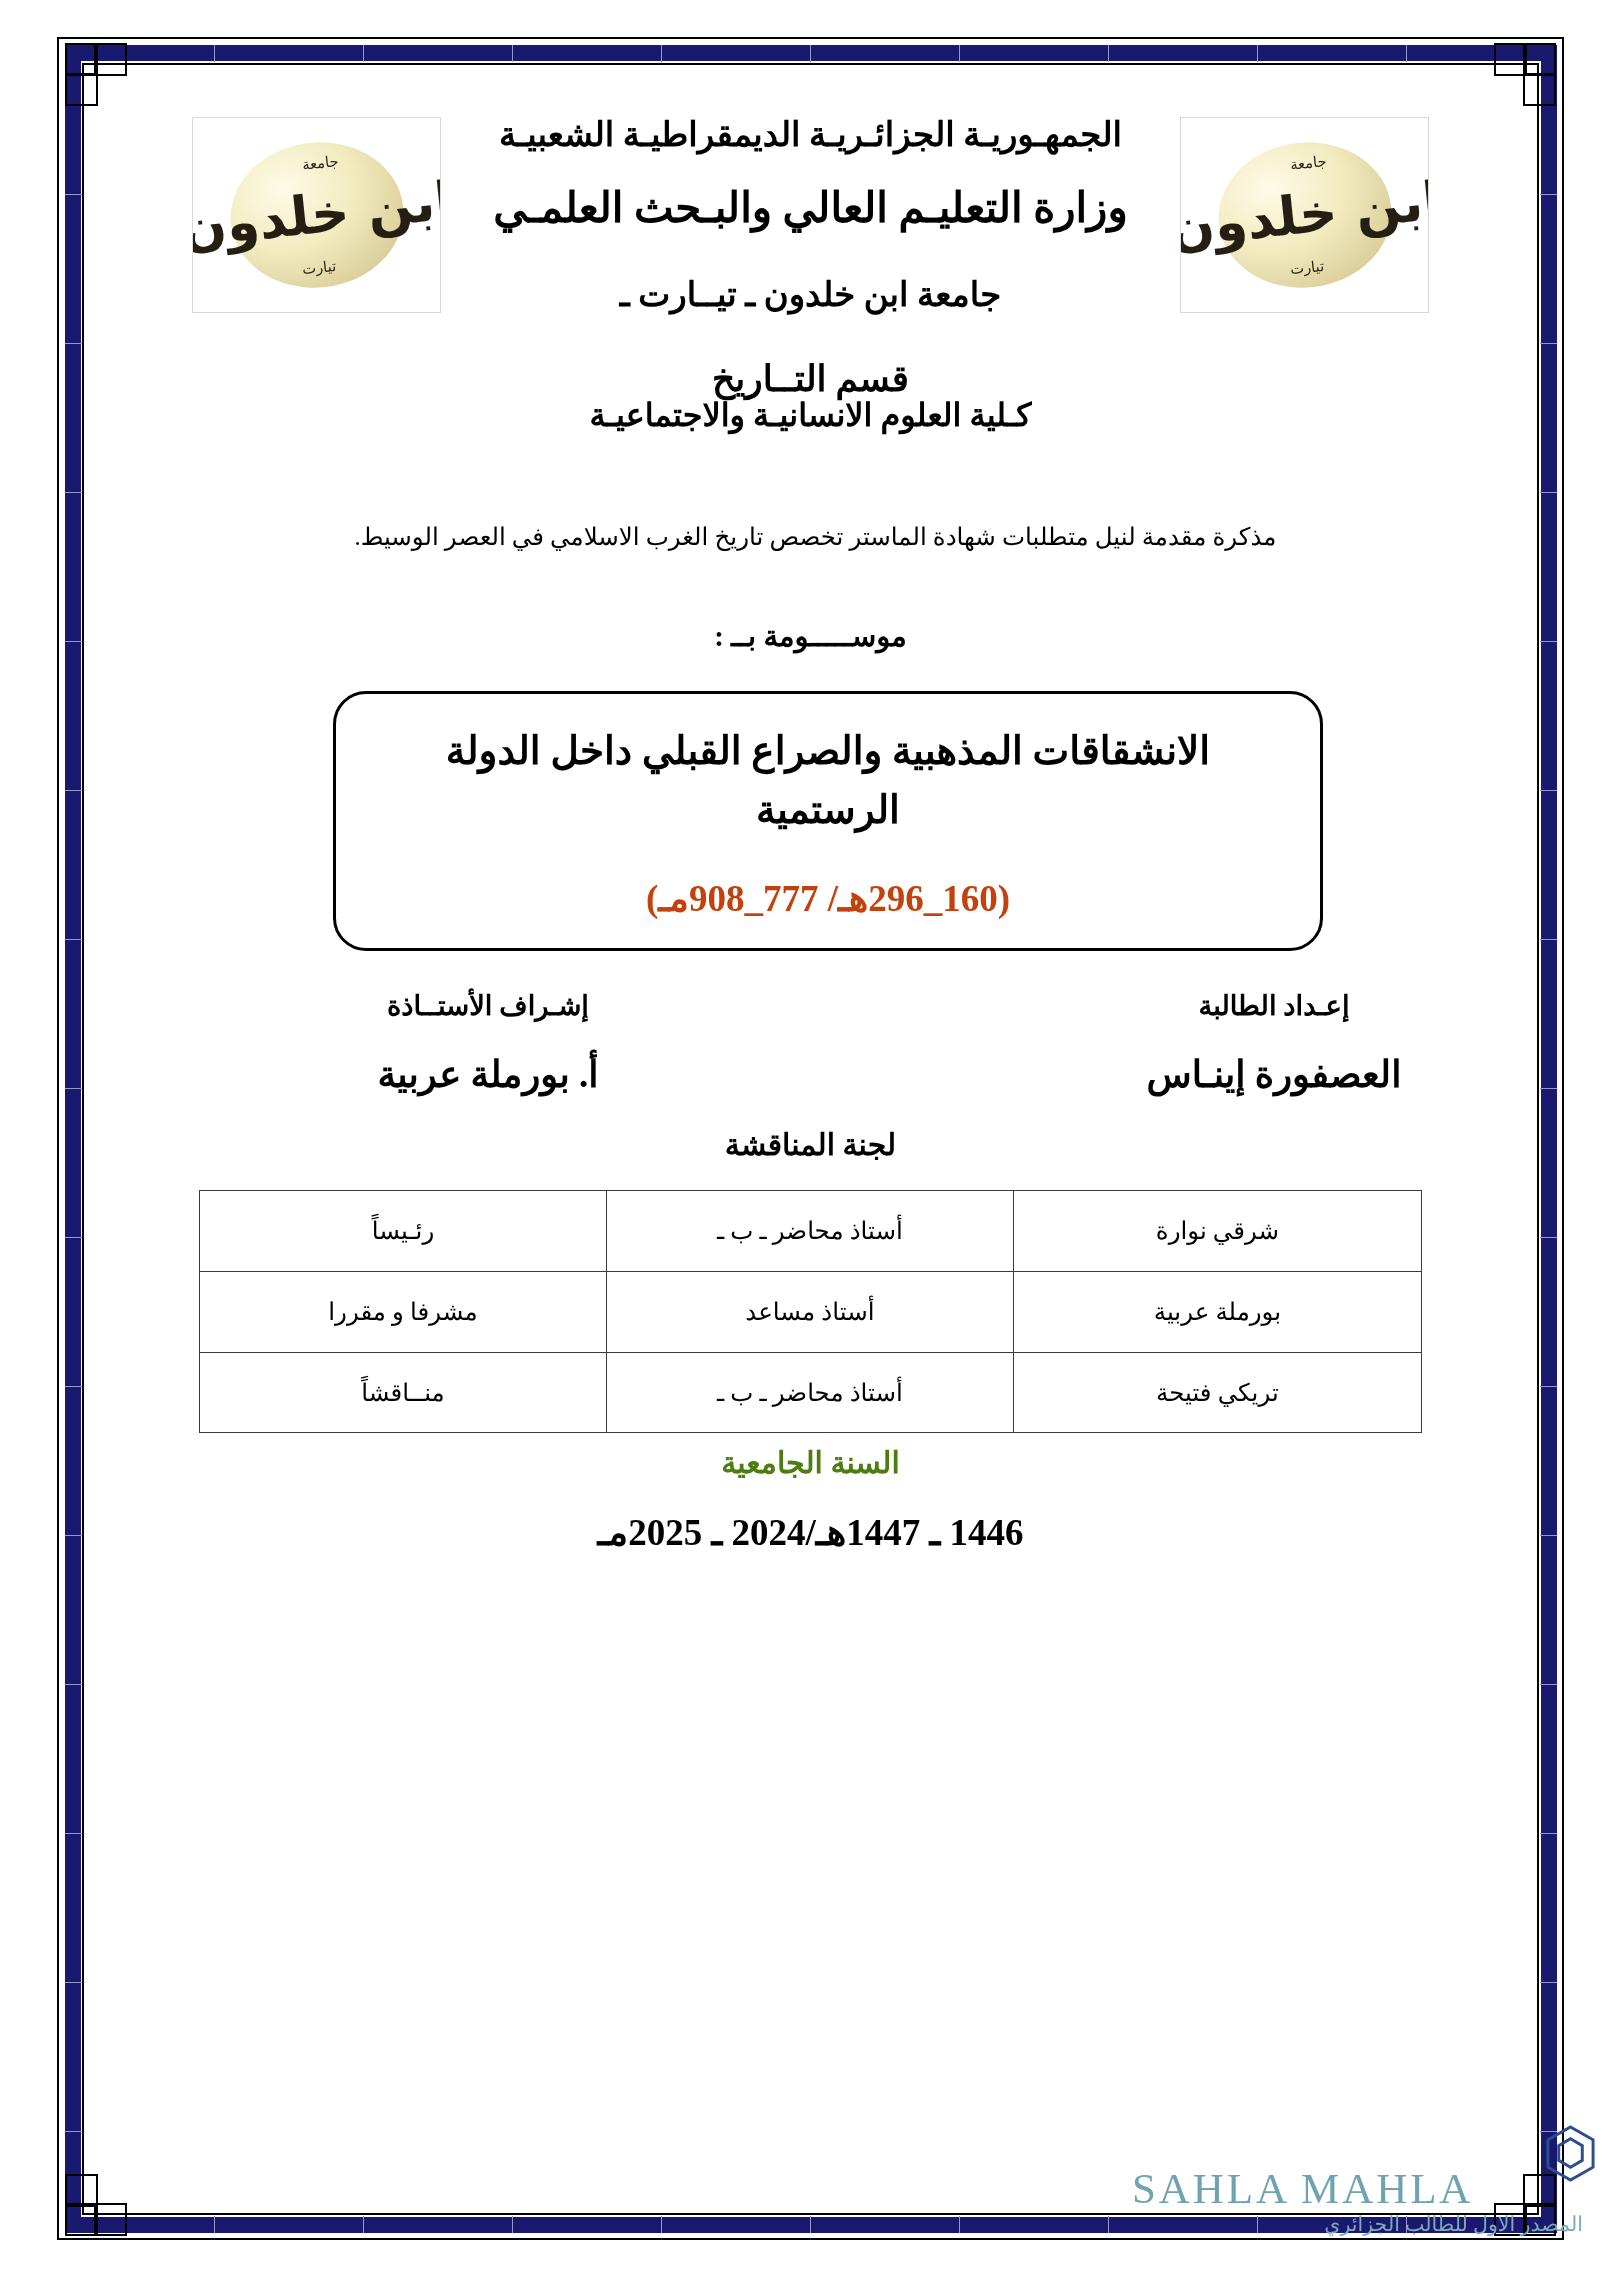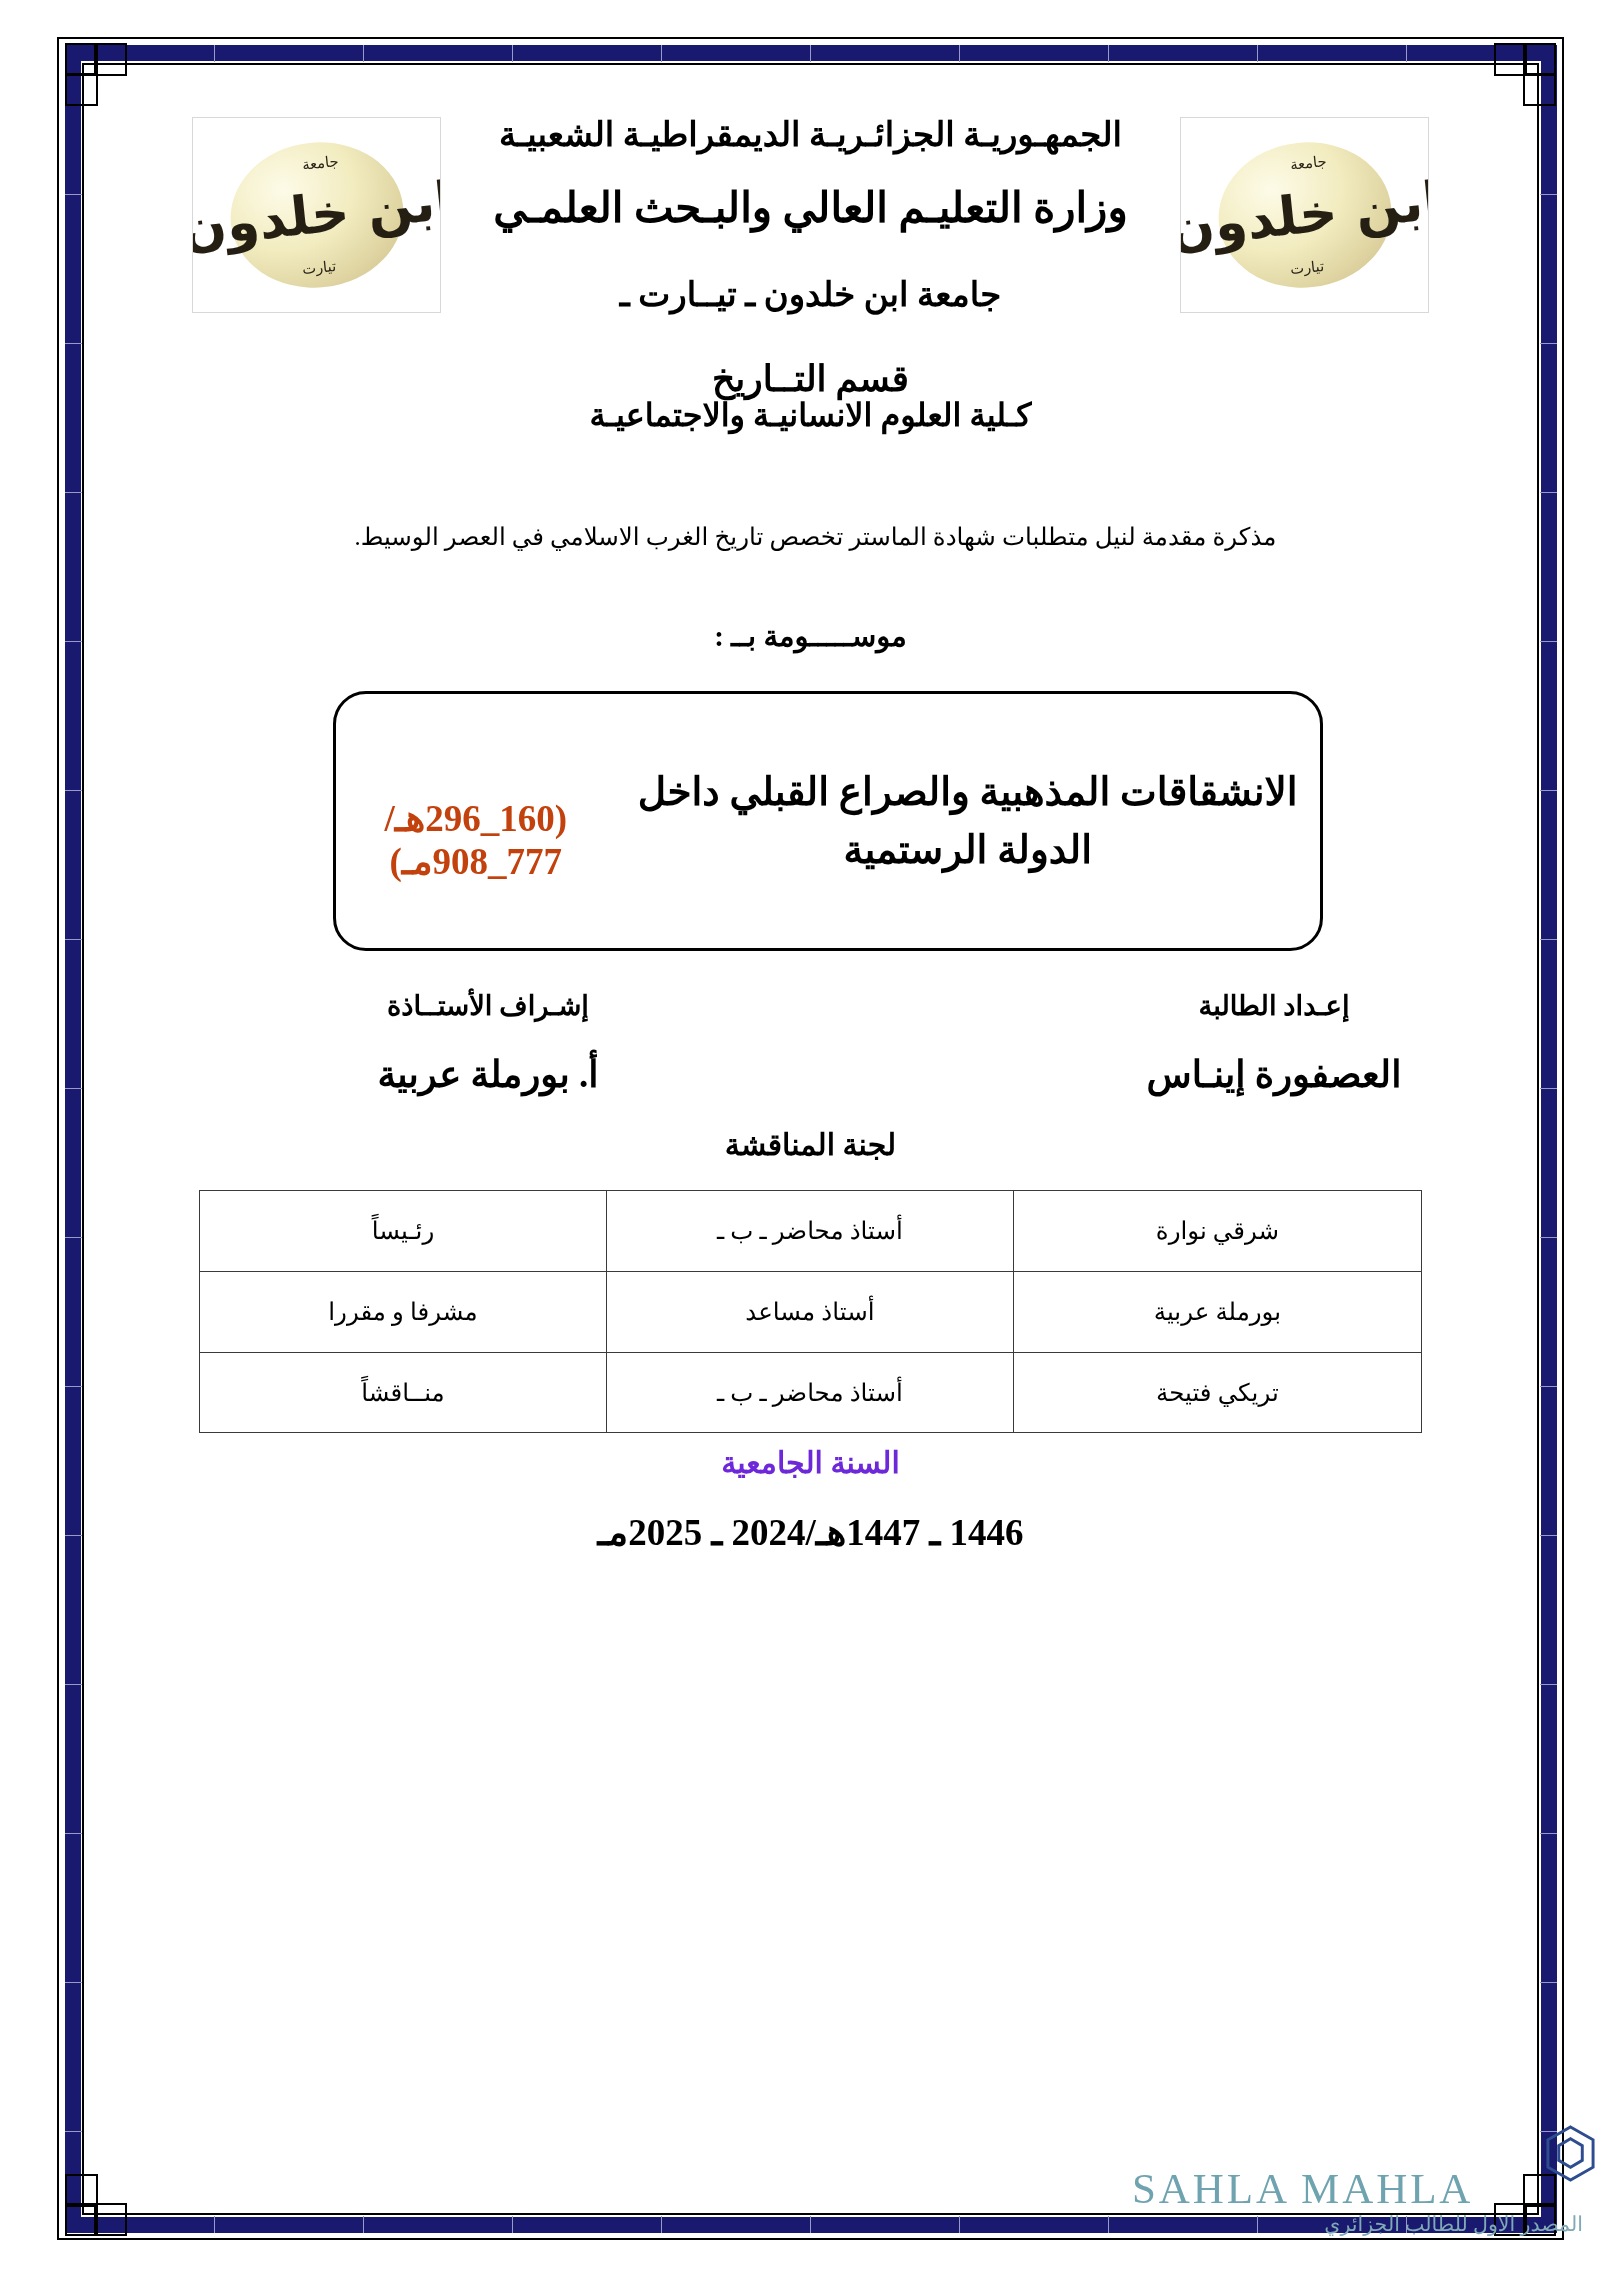--- a/index.html
+++ b/index.html
@@ -179,20 +179,21 @@
   #title-box {
     position: absolute;
     left: 235px;
     top: 613px;
     width: 990px;
     height: 260px;
     border: 3.9px solid #000000;
     border-radius: 33px;
     box-sizing: border-box;
     display: flex;
+    flex-direction: column;
     align-items: center;
     justify-content: center;
     background: #ffffff;
   }
   #title-main {
     font-family: "Liberation Serif", serif;
     font-weight: bold;
     font-size: 39px;
     line-height: 1.5;
     text-align: center;
@@ -277,21 +278,21 @@
   #year-heading {
     position: absolute;
     left: 0;
     top: 1367px;
     width: 1425px;
     text-align: center;
     font-family: "Liberation Serif", serif;
     font-weight: bold;
     font-size: 30px;
     direction: rtl;
-    color: #6d28d9;
+    color: #4d7c0f;
   }
   #year-value {
     position: absolute;
     left: 0;
     top: 1433px;
     width: 1425px;
     text-align: center;
     font-family: "Liberation Serif", serif;
     font-weight: bold;
     font-size: 37px;

